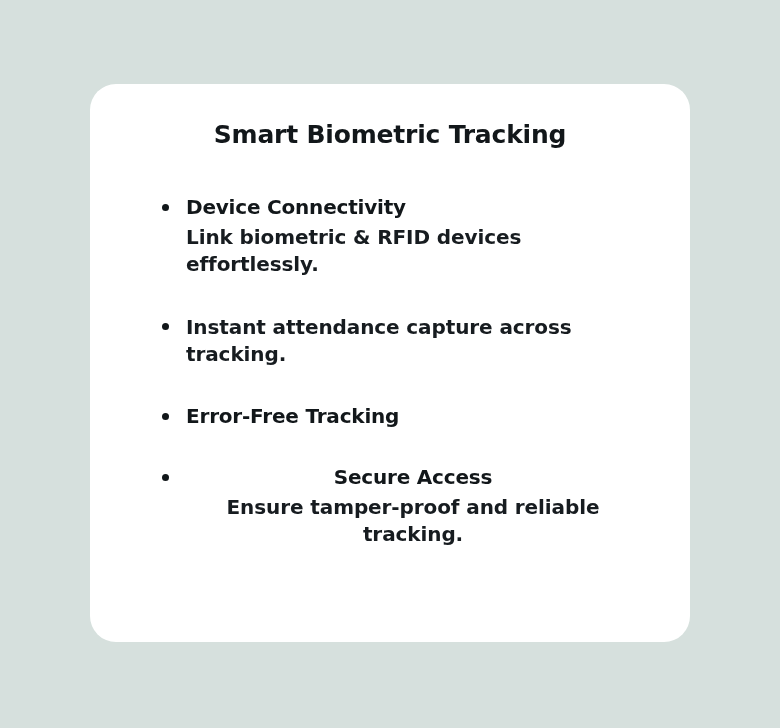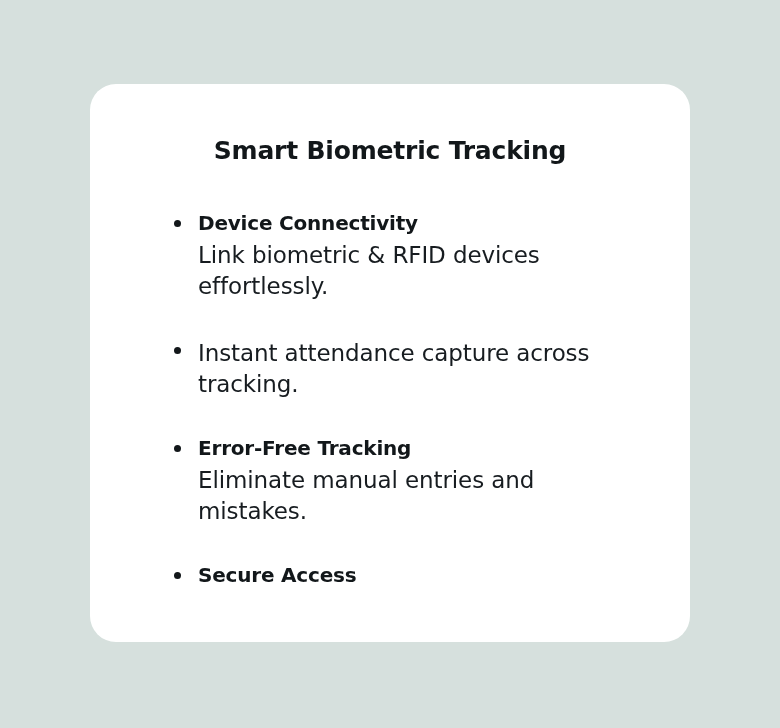--- a/index.html
+++ b/index.html
@@ -21,64 +21,65 @@
   }
   .card {
     position: absolute;
     left: 90px;
     top: 84px;
     width: 600px;
     height: 558px;
     background: #ffffff;
     border-radius: 26px;
     box-sizing: border-box;
-    padding: 30px 46px 30px 46px;
+    padding: 14px 46px 30px 46px;
   }
   .card-title {
     text-align: center;
     font-size: 25px;
     font-weight: bold;
     color: #12171a;
     letter-spacing: -0.2px;
     margin-top: 22px;
     margin-bottom: 0;
   }
   .feature-list {
     list-style: none;
-    margin: 16px;
+    margin: 4px;
     padding: 0;
     margin-top: 46px;
   }
   .feature-item {
     position: relative;
     padding-left: 46px;
     margin-bottom: 36px;
   }
   .feature-item:last-child {
     margin-bottom: 0;
+    text-align: center;
   }
   .bullet {
     position: absolute;
     left: 22px;
     top: 9px;
     width: 7px;
     height: 7px;
     background: #12171a;
     border-radius: 50%;
   }
   .feature-title {
     font-size: 20px;
     font-weight: bold;
     color: #12171a;
     line-height: 1.25;
     letter-spacing: -0.2px;
   }
   .feature-desc {
-    font-size: 23px;
-    font-weight: normal;
+    font-size: 20px;
+    font-weight: bold;
     color: #171c20;
     line-height: 1.35;
     margin-top: 4px;
     letter-spacing: -0.1px;
   }
 </style>
 </head>
 <body>
 
 <div class="page">
@@ -90,21 +91,21 @@
         <div class="feature-title">Device Connectivity</div>
         <div class="feature-desc">Link biometric &amp; RFID devices effortlessly.</div>
       </li>
       <li class="feature-item">
         <span class="bullet"></span>
         <div class="feature-desc">Instant attendance capture across tracking.</div>
       </li>
       <li class="feature-item">
         <span class="bullet"></span>
         <div class="feature-title">Error-Free Tracking</div>
-        <div class="feature-desc">Eliminate manual entries and mistakes.</div>
       </li>
       <li class="feature-item">
         <span class="bullet"></span>
         <div class="feature-title">Secure Access</div>
+        <div class="feature-desc">Ensure tamper-proof and reliable tracking.</div>
       </li>
     </ul>
   </div>
 </div>
 
 </body></html>

